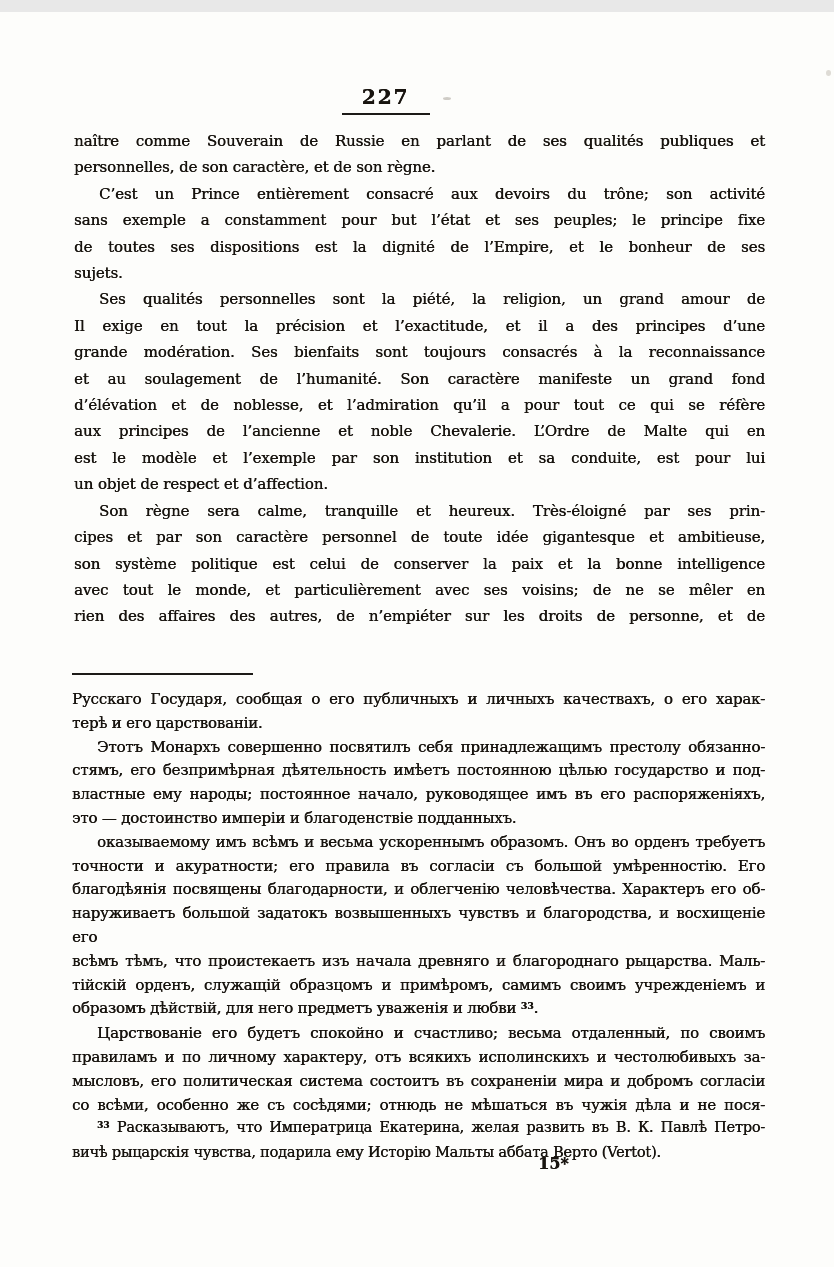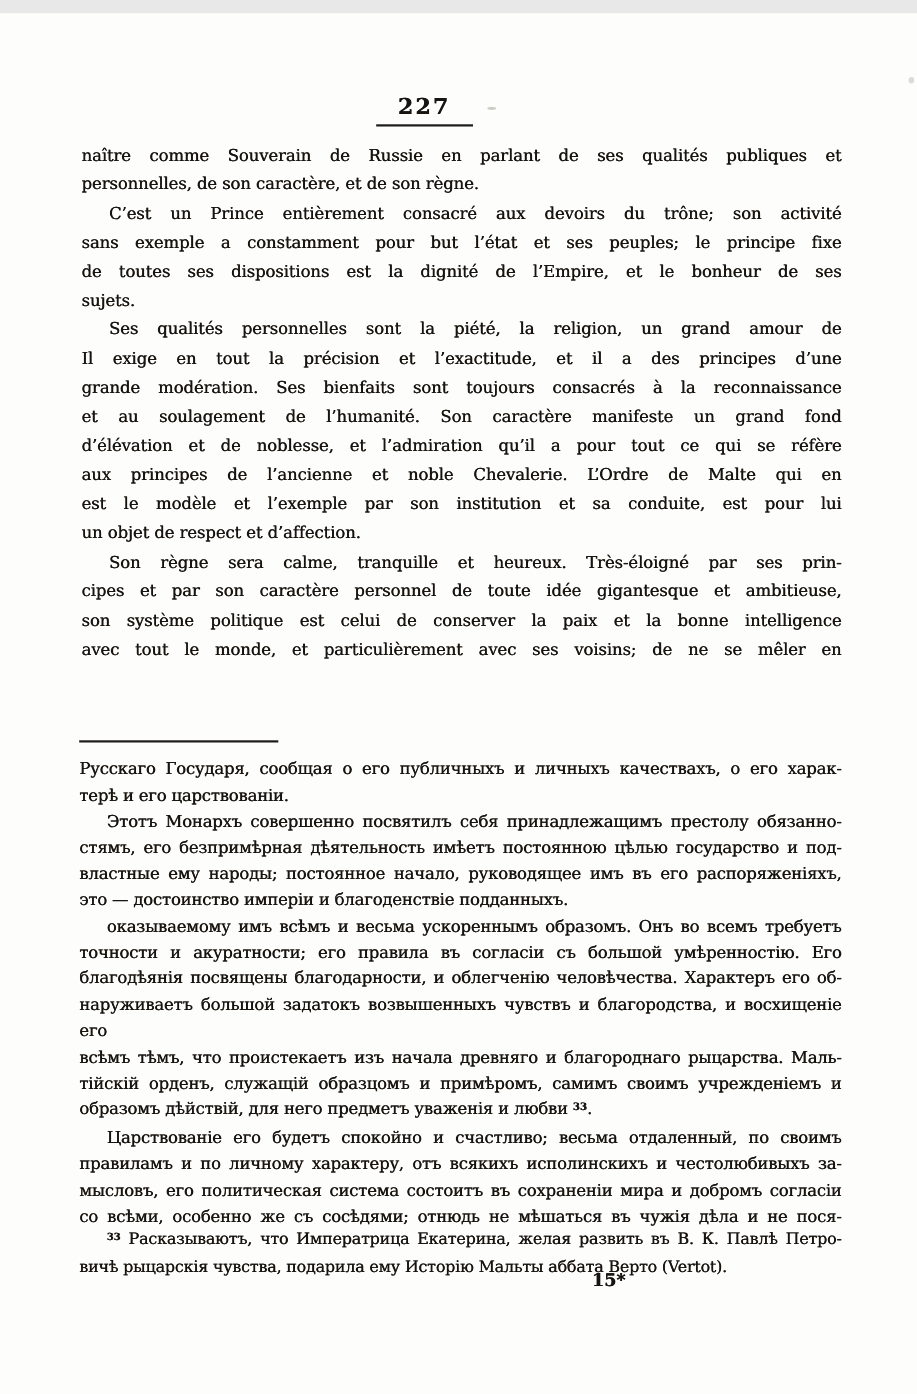--- a/index.html
+++ b/index.html
@@ -125,38 +125,39 @@
         <div class="line">d’élévation et de noblesse, et l’admiration qu’il a pour tout ce qui se réfère</div>
         <div class="line">aux principes de l’ancienne et noble Chevalerie.  L’Ordre de Malte qui en</div>
         <div class="line">est le modèle et l’exemple par son institution et sa conduite, est pour lui</div>
         <div class="line last">un objet de respect et d’affection.</div>
       </div>
       <div class="para indent">
         <div class="line">Son règne sera calme, tranquille et heureux. Très-éloigné par ses prin-</div>
         <div class="line">cipes et par son caractère personnel de toute idée gigantesque et ambitieuse,</div>
         <div class="line">son système politique est celui de conserver la paix et la bonne intelligence</div>
         <div class="line">avec tout le monde, et particulièrement avec ses voisins; de ne se mêler en</div>
+        <div class="line">rien des affaires des autres, de n’empiéter sur les droits de personne, et de</div>
       </div>
     </main>
 
   <div class="footnote-rule"></div>
 
   <section class="text-block russian-block">
       <div class="para">
         <div class="line">Русскаго Государя, сообщая о его публичныхъ и личныхъ качествахъ, о его харак-</div>
         <div class="line last">терѣ и его царствованіи.</div>
       </div>
       <div class="para indent">
         <div class="line">Этотъ Монархъ совершенно посвятилъ себя принадлежащимъ престолу обязанно-</div>
         <div class="line">стямъ, его безпримѣрная дѣятельность имѣетъ постоянною цѣлью государство и под-</div>
         <div class="line">властные ему народы; постоянное начало, руководящее имъ въ его распоряженіяхъ,</div>
         <div class="line last">это — достоинство имперіи и благоденствіе подданныхъ.</div>
       </div>
       <div class="para indent">
-        <div class="line">оказываемому имъ всѣмъ и весьма ускореннымъ образомъ.  Онъ во всемъ требуетъ</div>
+        <div class="line">оказываемому имъ всѣмъ и весьма ускореннымъ образомъ.  Онъ во орденъ требуетъ</div>
         <div class="line">точности и акуратности; его правила въ согласіи съ большой умѣренностію.  Его</div>
         <div class="line">благодѣянія посвящены благодарности, и облегченію человѣчества. Характеръ его об-</div>
         <div class="line">наруживаетъ большой задатокъ возвышенныхъ чувствъ и благородства, и восхищеніе его</div>
         <div class="line">всѣмъ тѣмъ, что проистекаетъ изъ начала древняго и благороднаго рыцарства. Маль-</div>
         <div class="line">тійскій орденъ, служащій образцомъ и примѣромъ, самимъ своимъ учрежденіемъ и</div>
         <div class="line last"><span>образомъ дѣйствій, для него предметъ уваженія и любви </span><sup>33</sup><span>.</span></div>
       </div>
       <div class="para indent">
         <div class="line">Царствованіе его будетъ спокойно и счастливо; весьма отдаленный, по своимъ</div>
         <div class="line">правиламъ и по личному характеру, отъ всякихъ исполинскихъ и честолюбивыхъ за-</div>

